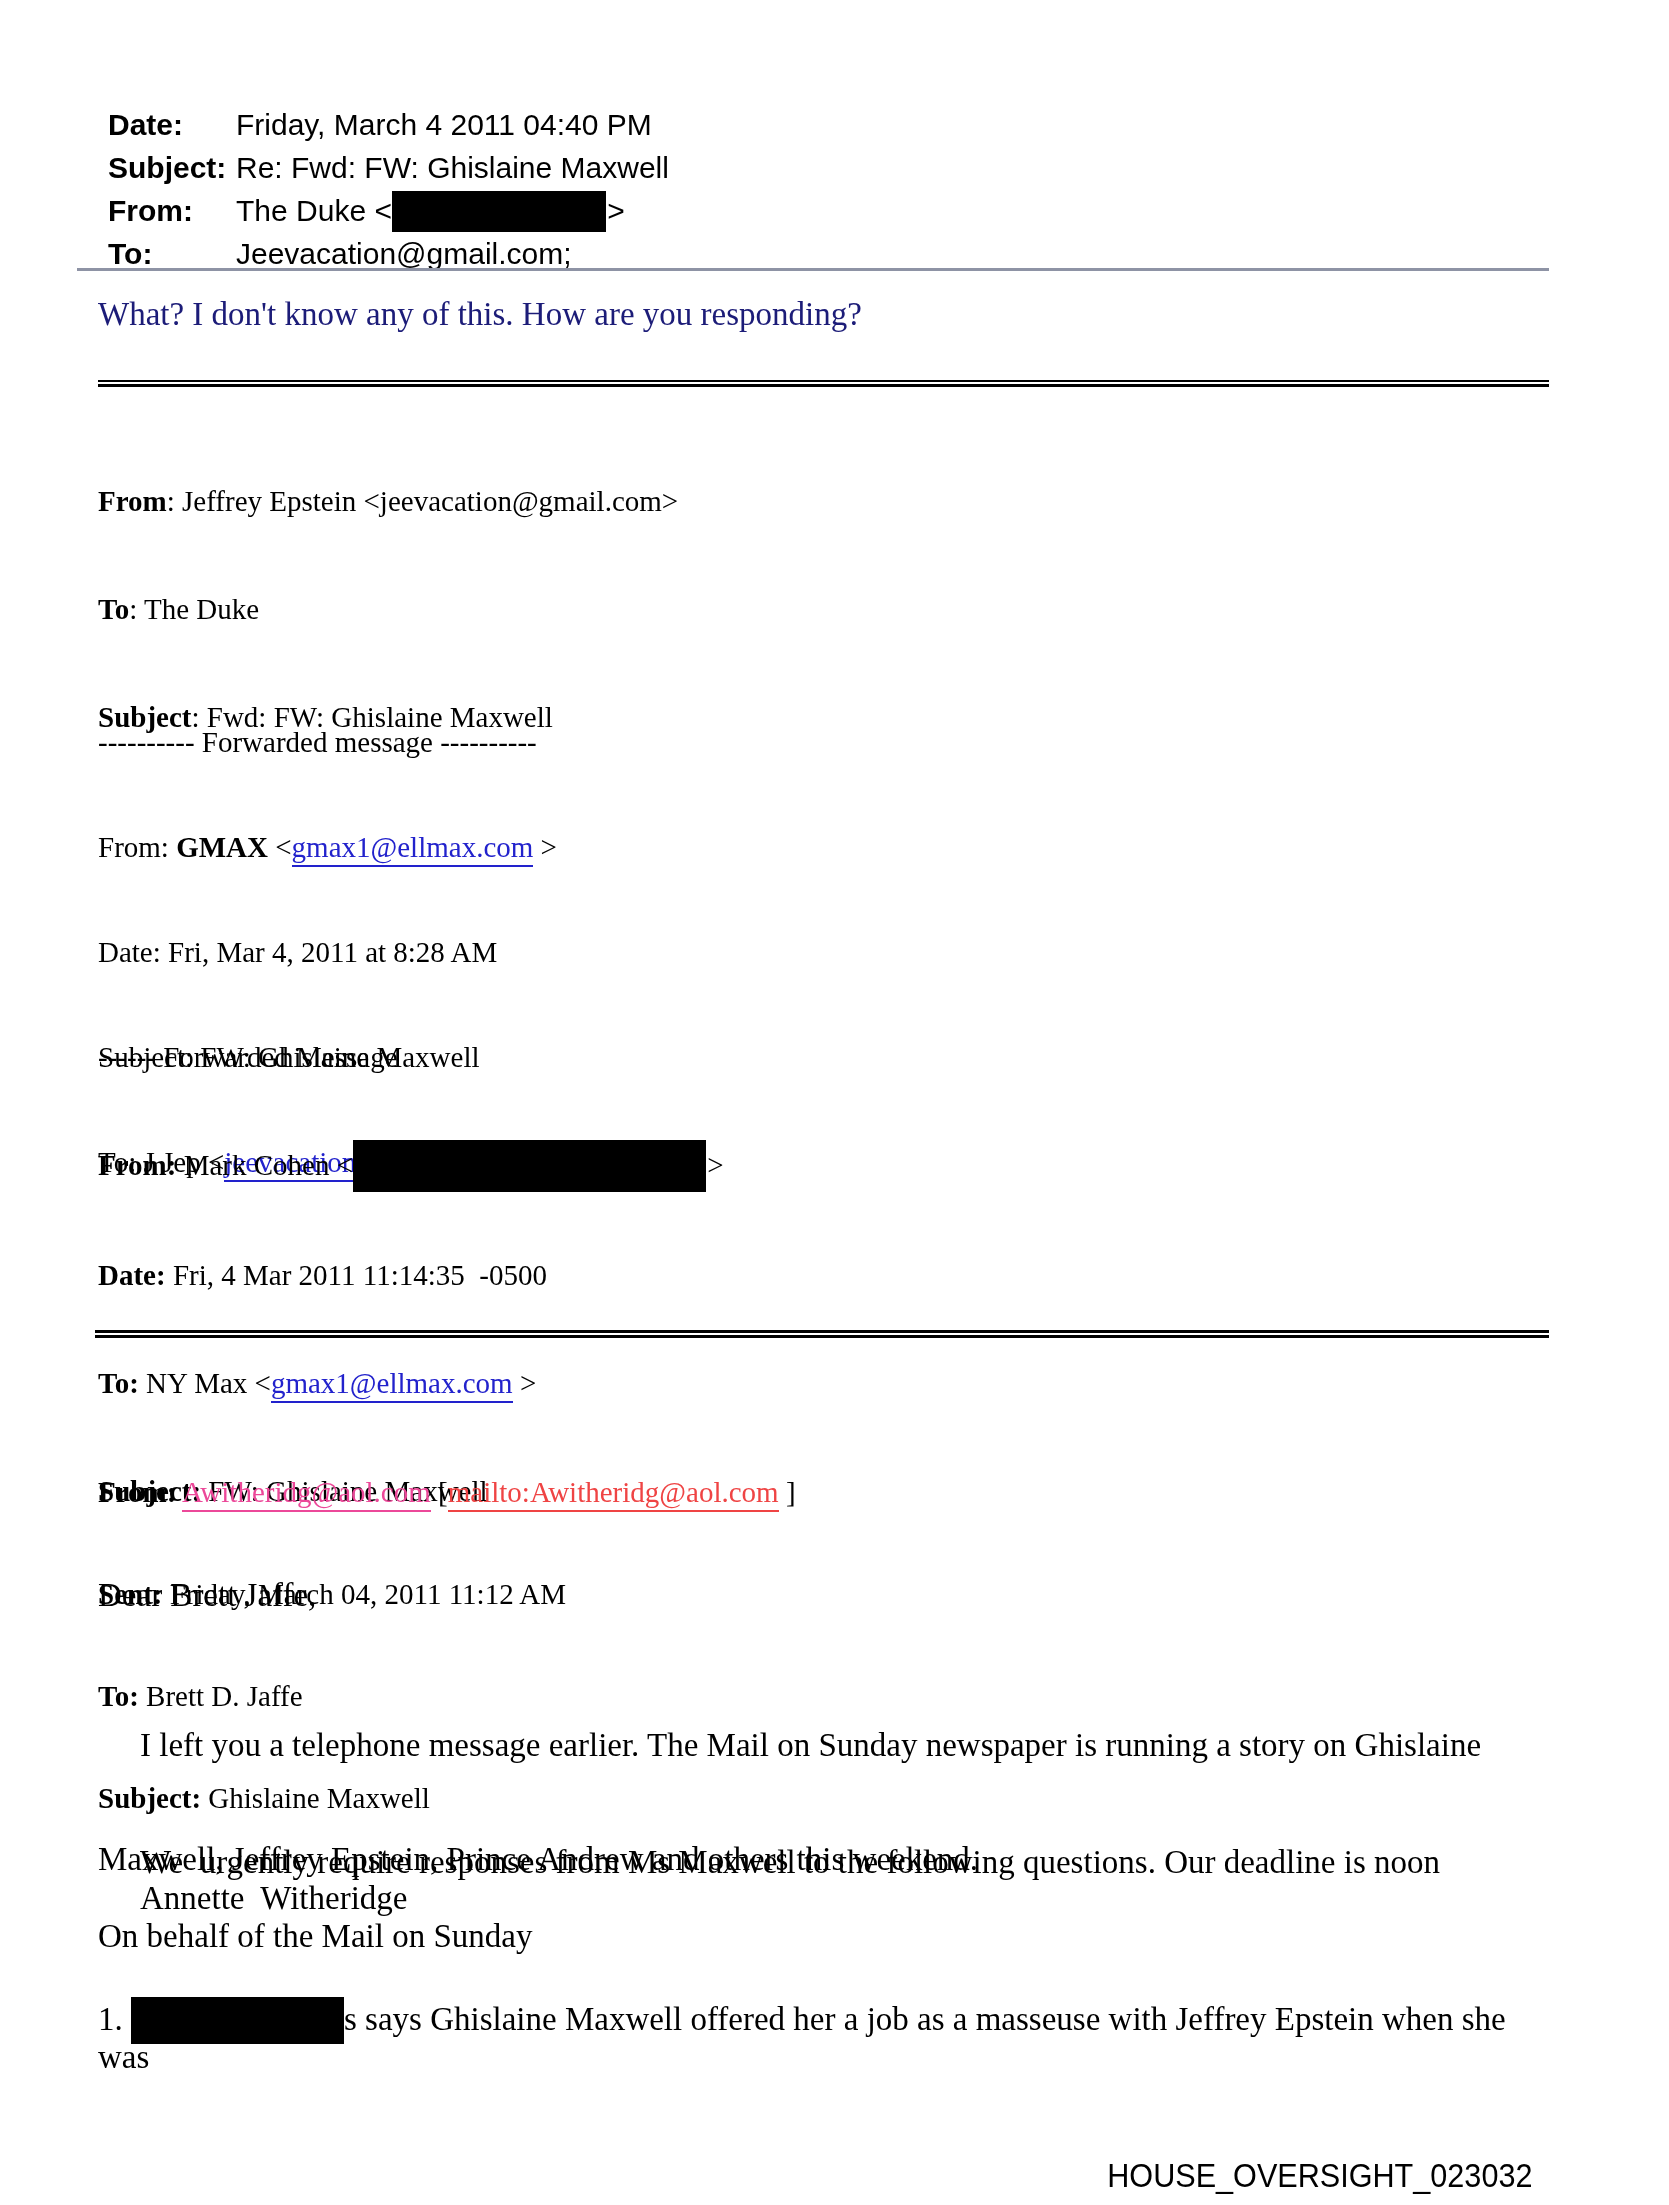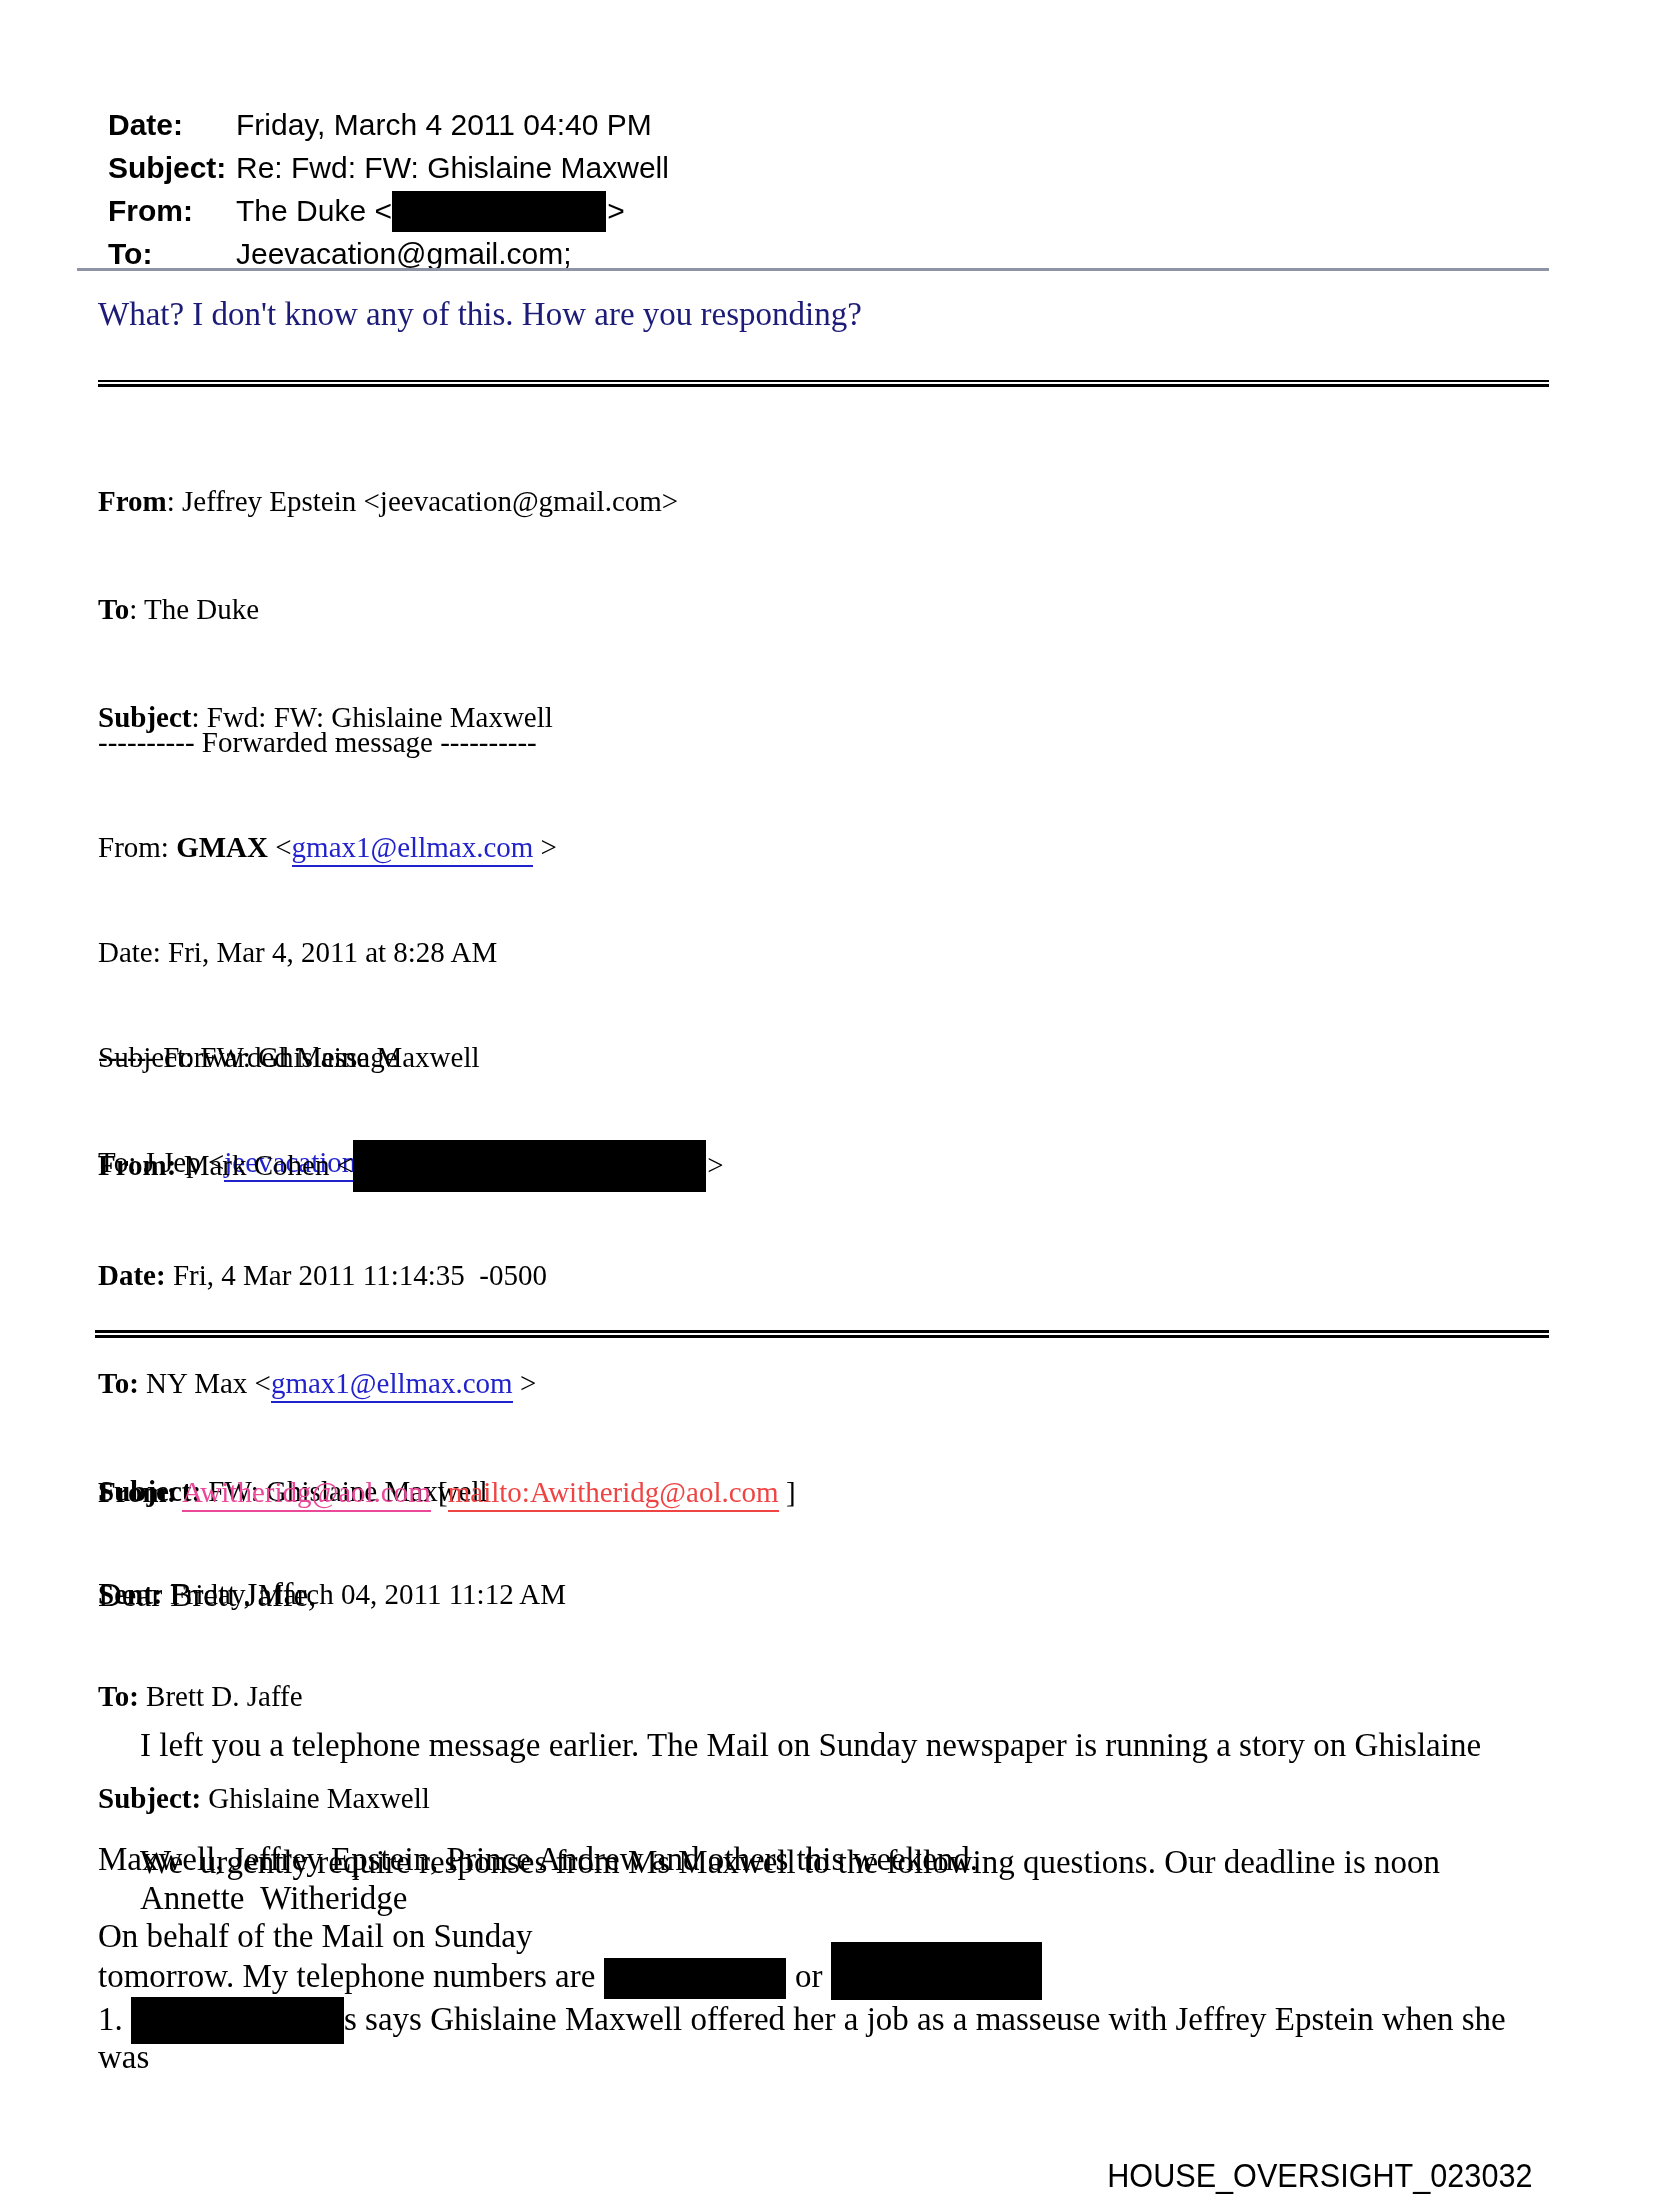--- a/index.html
+++ b/index.html
@@ -120,21 +120,20 @@
 
   <div class="body-ln salutation">Dear Brett Jaffe,</div>
 
   <div class="body-ln p1">
     <div class="ind">I left you a telephone message earlier. The Mail on Sunday newspaper is running a story on Ghislaine</div>
     <div>Maxwell, Jeffrey Epstein, Prince Andrew and others this weekend.</div>
   </div>
 
   <div class="body-ln p2">
     <div class="ind">We  urgently require responses from Ms Maxwell to the following questions. Our deadline is noon</div>
-    <div><span>tomorrow. My telephone numbers are </span><span class="redact phone-box1" style="background: rgb(0, 0, 0);"></span><span> or </span><span class="redact phone-box2" style="background: rgb(0, 0, 0);"></span></div>
   </div>
 
   <div class="body-ln sig1 ind">Annette  Witheridge</div>
   <div class="body-ln sig2">On behalf of the Mail on Sunday</div>
 
   <div class="body-ln q1"><span>1. </span><span class="redact q1-box" style="background: rgb(0, 0, 0);"></span><span>s says Ghislaine Maxwell offered her a job as a masseuse with Jeffrey Epstein when she was</span></div>
 
   <div class="footer">HOUSE_OVERSIGHT_023032</div>
 
 </div>

